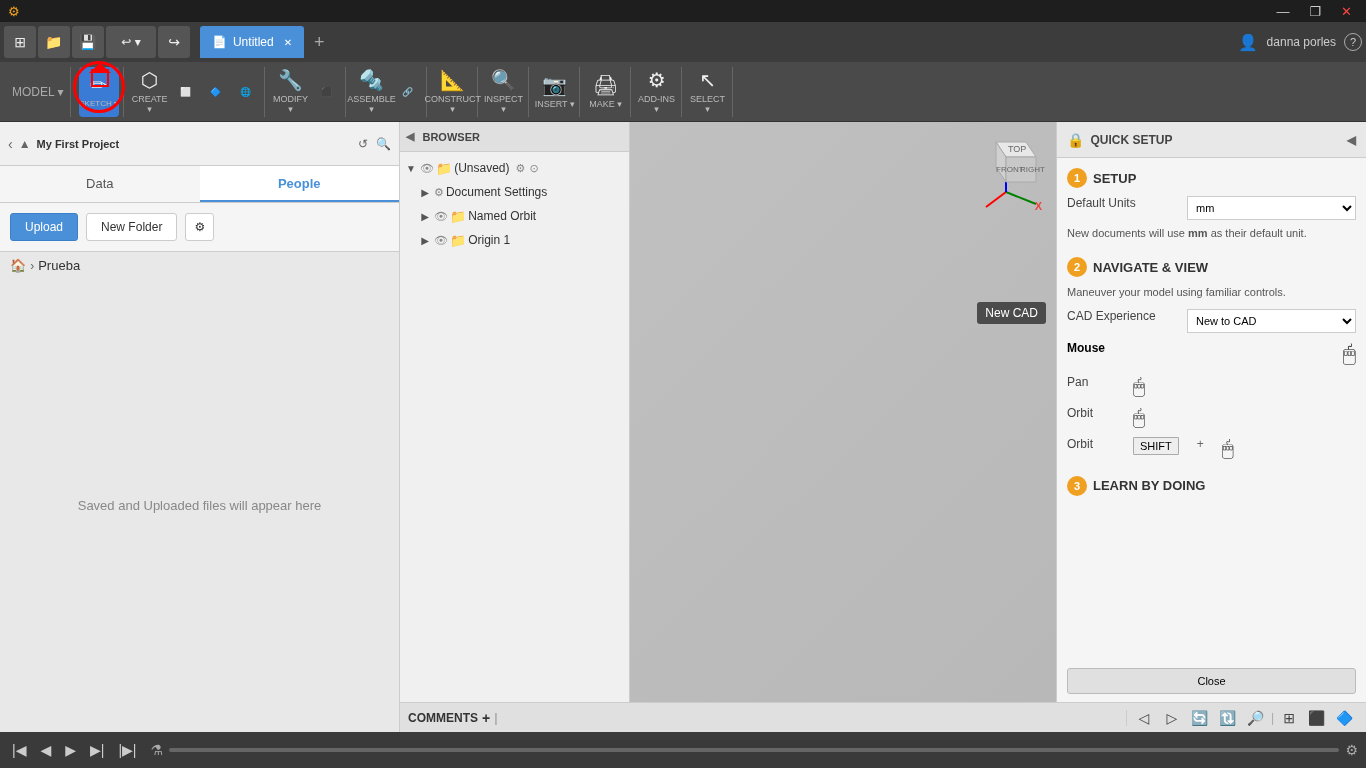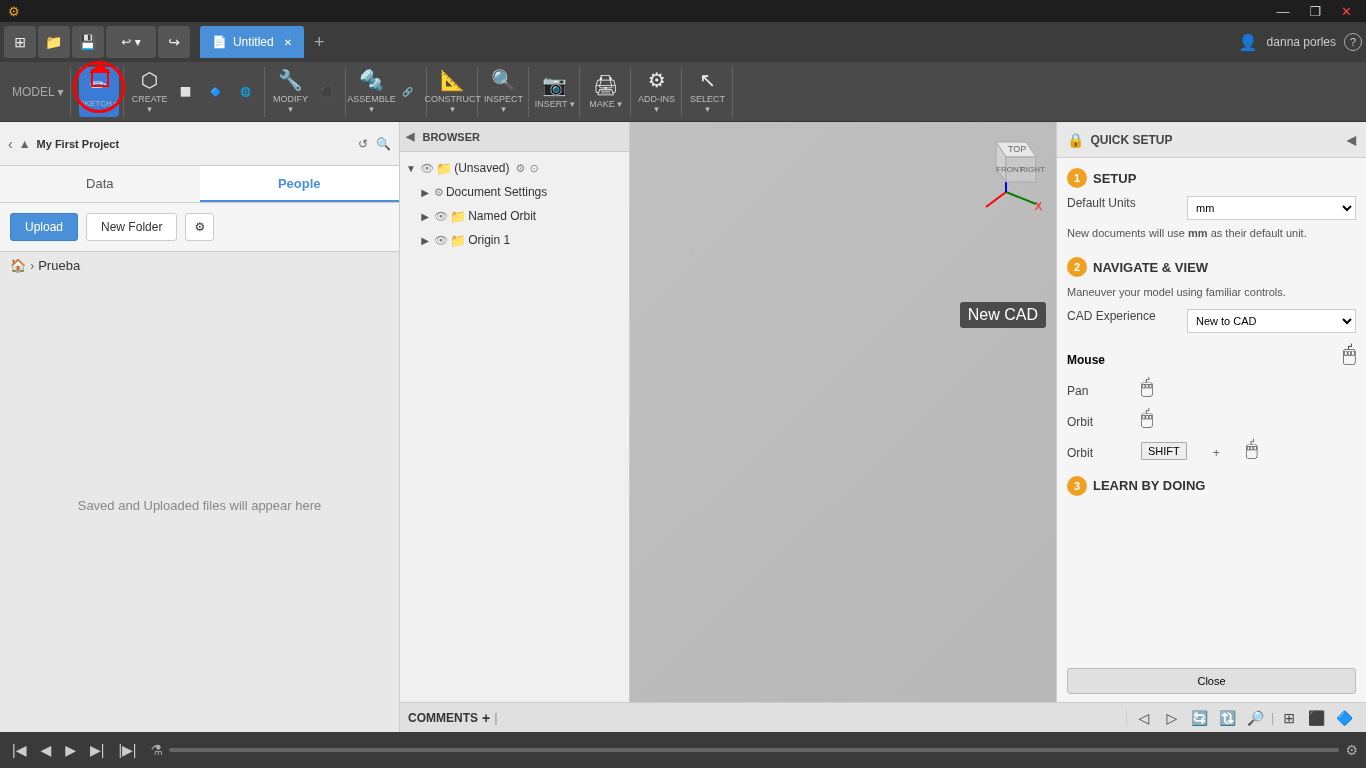--- a/index.html
+++ b/index.html
@@ -314,23 +314,23 @@
       border: 1px solid #ccc;
       background: #fff;
       font-size: 11px;
       padding: 0 4px;
     }
     .qs-desc { font-size: 11px; color: #555; margin: 4px 0 8px 0; line-height: 1.4; }
     .qs-desc strong { font-weight: bold; }
     .qs-mouse-section { margin-top: 8px; }
     .qs-mouse-row {
       display: flex;
-      align-items: flex-end;
+      align-items: flex-start;
       margin-bottom: 8px;
-      gap: 24px;
+      gap: 16px;
       font-size: 12px;
     }
     .qs-mouse-label { width: 50px; color: #444; }
     .shift-key {
       border: 1px solid #aaa;
       background: #eee;
       padding: 2px 6px;
       font-size: 11px;
       border-radius: 1px;
     }
@@ -413,21 +413,21 @@
     #timeline-settings { color: #aaa; cursor: pointer; font-size: 14px; }
 
     
     #new-cad-label {
       position: absolute;
       right: 10px;
       top: 180px;
       background: rgba(0,0,0,0.6);
       color: #fff;
       padding: 4px 8px;
-      font-size: 16px;
+      font-size: 12px;
       border-radius: 3px;
     }
 
     .canvas-with-browser {
       display: flex;
       flex: 1;
       overflow: hidden;
     }
   </style>
 </head>

